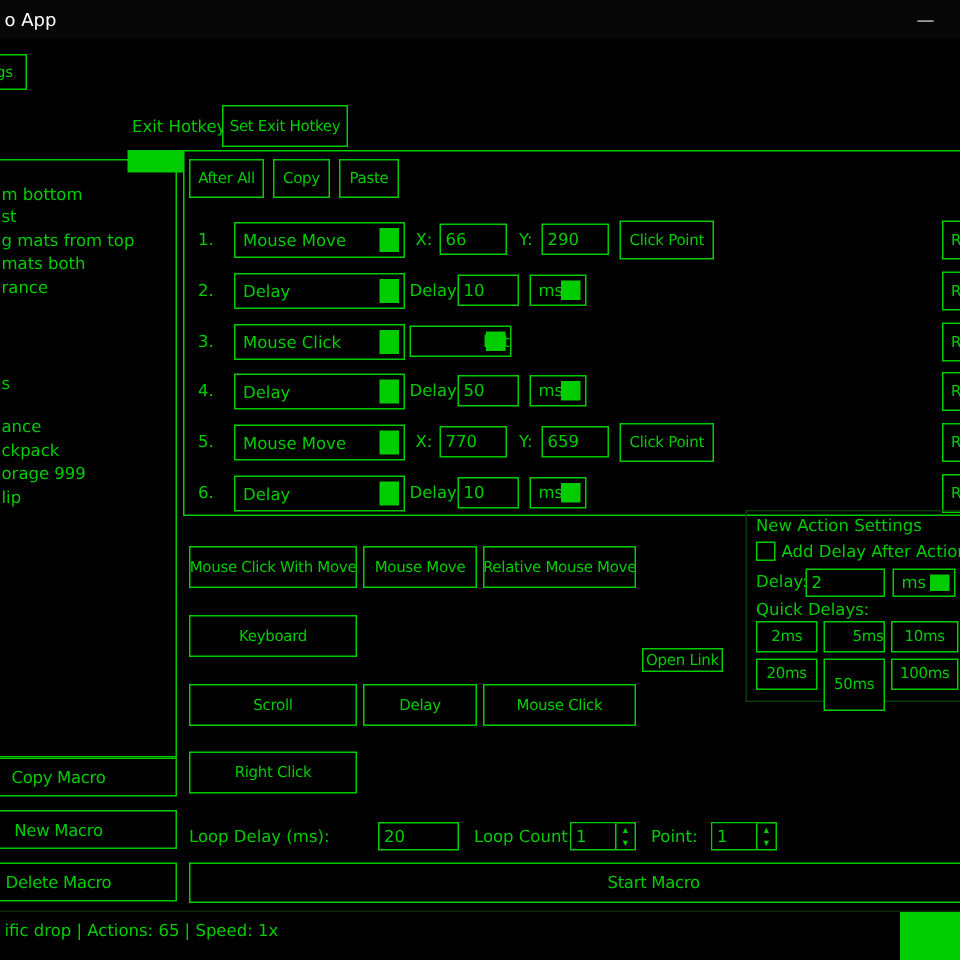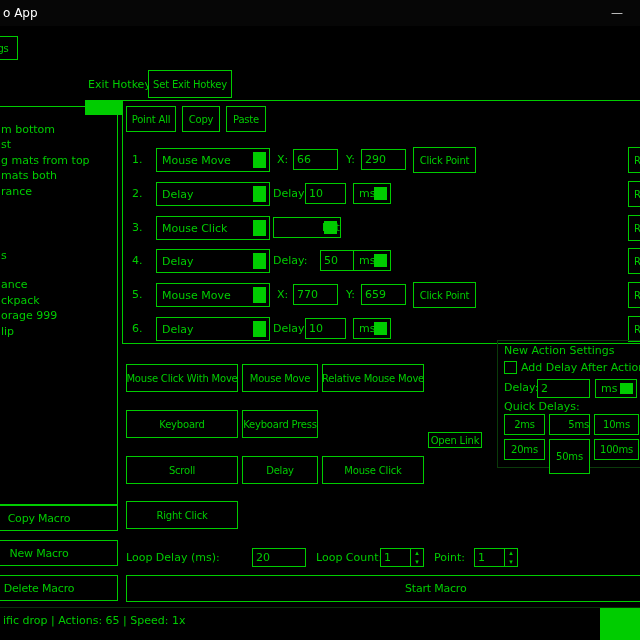--- a/index.html
+++ b/index.html
@@ -85,21 +85,21 @@
   <div class="listitem" style="top:184px;">rance</div>
   <div class="listitem" style="top:248px;">s</div>
   <div class="listitem" style="top:277px;">ance</div>
   <div class="listitem" style="top:293px;">ckpack</div>
   <div class="listitem" style="top:308px;">orage 999</div>
   <div class="listitem" style="top:324px;">lip</div>
 
   <div class="box" style="left:122px;top:100px;width:560px;height:244px;"></div>
 
   <div class="btn" style="left:126px;top:106px;width:50px;height:26px;">
-      <span>Point All</span>
+      <span>After All</span>
     </div>
   <div class="btn" style="left:182px;top:106px;width:38px;height:26px;">
       <span>Copy</span>
     </div>
   <div class="btn" style="left:226px;top:106px;width:40px;height:26px;">
       <span>Paste</span>
     </div>
 
   <div class="lbl" style="left:132px;top:153px;">1.</div>
   <div class="dd" style="left:156px;top:148px;width:114px;height:24px;">
@@ -144,21 +144,21 @@
   <div class="btn leftalign" style="left:628px;top:215px;width:60px;height:26px;">
       <span>R</span>
     </div>
 
   <div class="lbl" style="left:132px;top:254px;">4.</div>
   <div class="dd" style="left:156px;top:249px;width:114px;height:24px;">
     <span>Delay</span>
     <span class="ddsq"></span>
   </div>
   <div class="lbl" style="left:273px;top:254px;">Delay:</div>
-  <input class="inp" style="left: 320px; top: 250px; width: 41px; height: 21px;" value="50">
+  <input class="inp" style="left: 305px; top: 250px; width: 41px; height: 21px;" value="50">
   <div class="dd" style="left:353px;top:250px;width:38px;height:21px;">
     <span>ms</span>
     <span class="ddsq"></span>
   </div>
   <div class="btn leftalign" style="left:628px;top:248px;width:60px;height:26px;">
       <span>R</span>
     </div>
 
   <div class="lbl" style="left:132px;top:288px;">5.</div>
   <div class="dd" style="left:156px;top:283px;width:114px;height:24px;">
@@ -196,23 +196,20 @@
     </div>
   <div class="btn" style="left:242px;top:364px;width:76px;height:28px;">
       <span>Mouse Move</span>
     </div>
   <div class="btn" style="left:322px;top:364px;width:102px;height:28px;">
       <span>Relative Mouse Move</span>
     </div>
 
   <div class="btn" style="left:126px;top:410px;width:112px;height:28px;">
       <span>Keyboard</span>
-    </div>
-  <div class="btn" style="left:242px;top:410px;width:76px;height:28px;">
-      <span>Keyboard Press</span>
     </div>
 
   <div class="btn" style="left:126px;top:456px;width:112px;height:28px;">
       <span>Scroll</span>
     </div>
   <div class="btn" style="left:242px;top:456px;width:76px;height:28px;">
       <span>Delay</span>
     </div>
   <div class="btn" style="left:322px;top:456px;width:102px;height:28px;">
       <span>Mouse Click</span>

